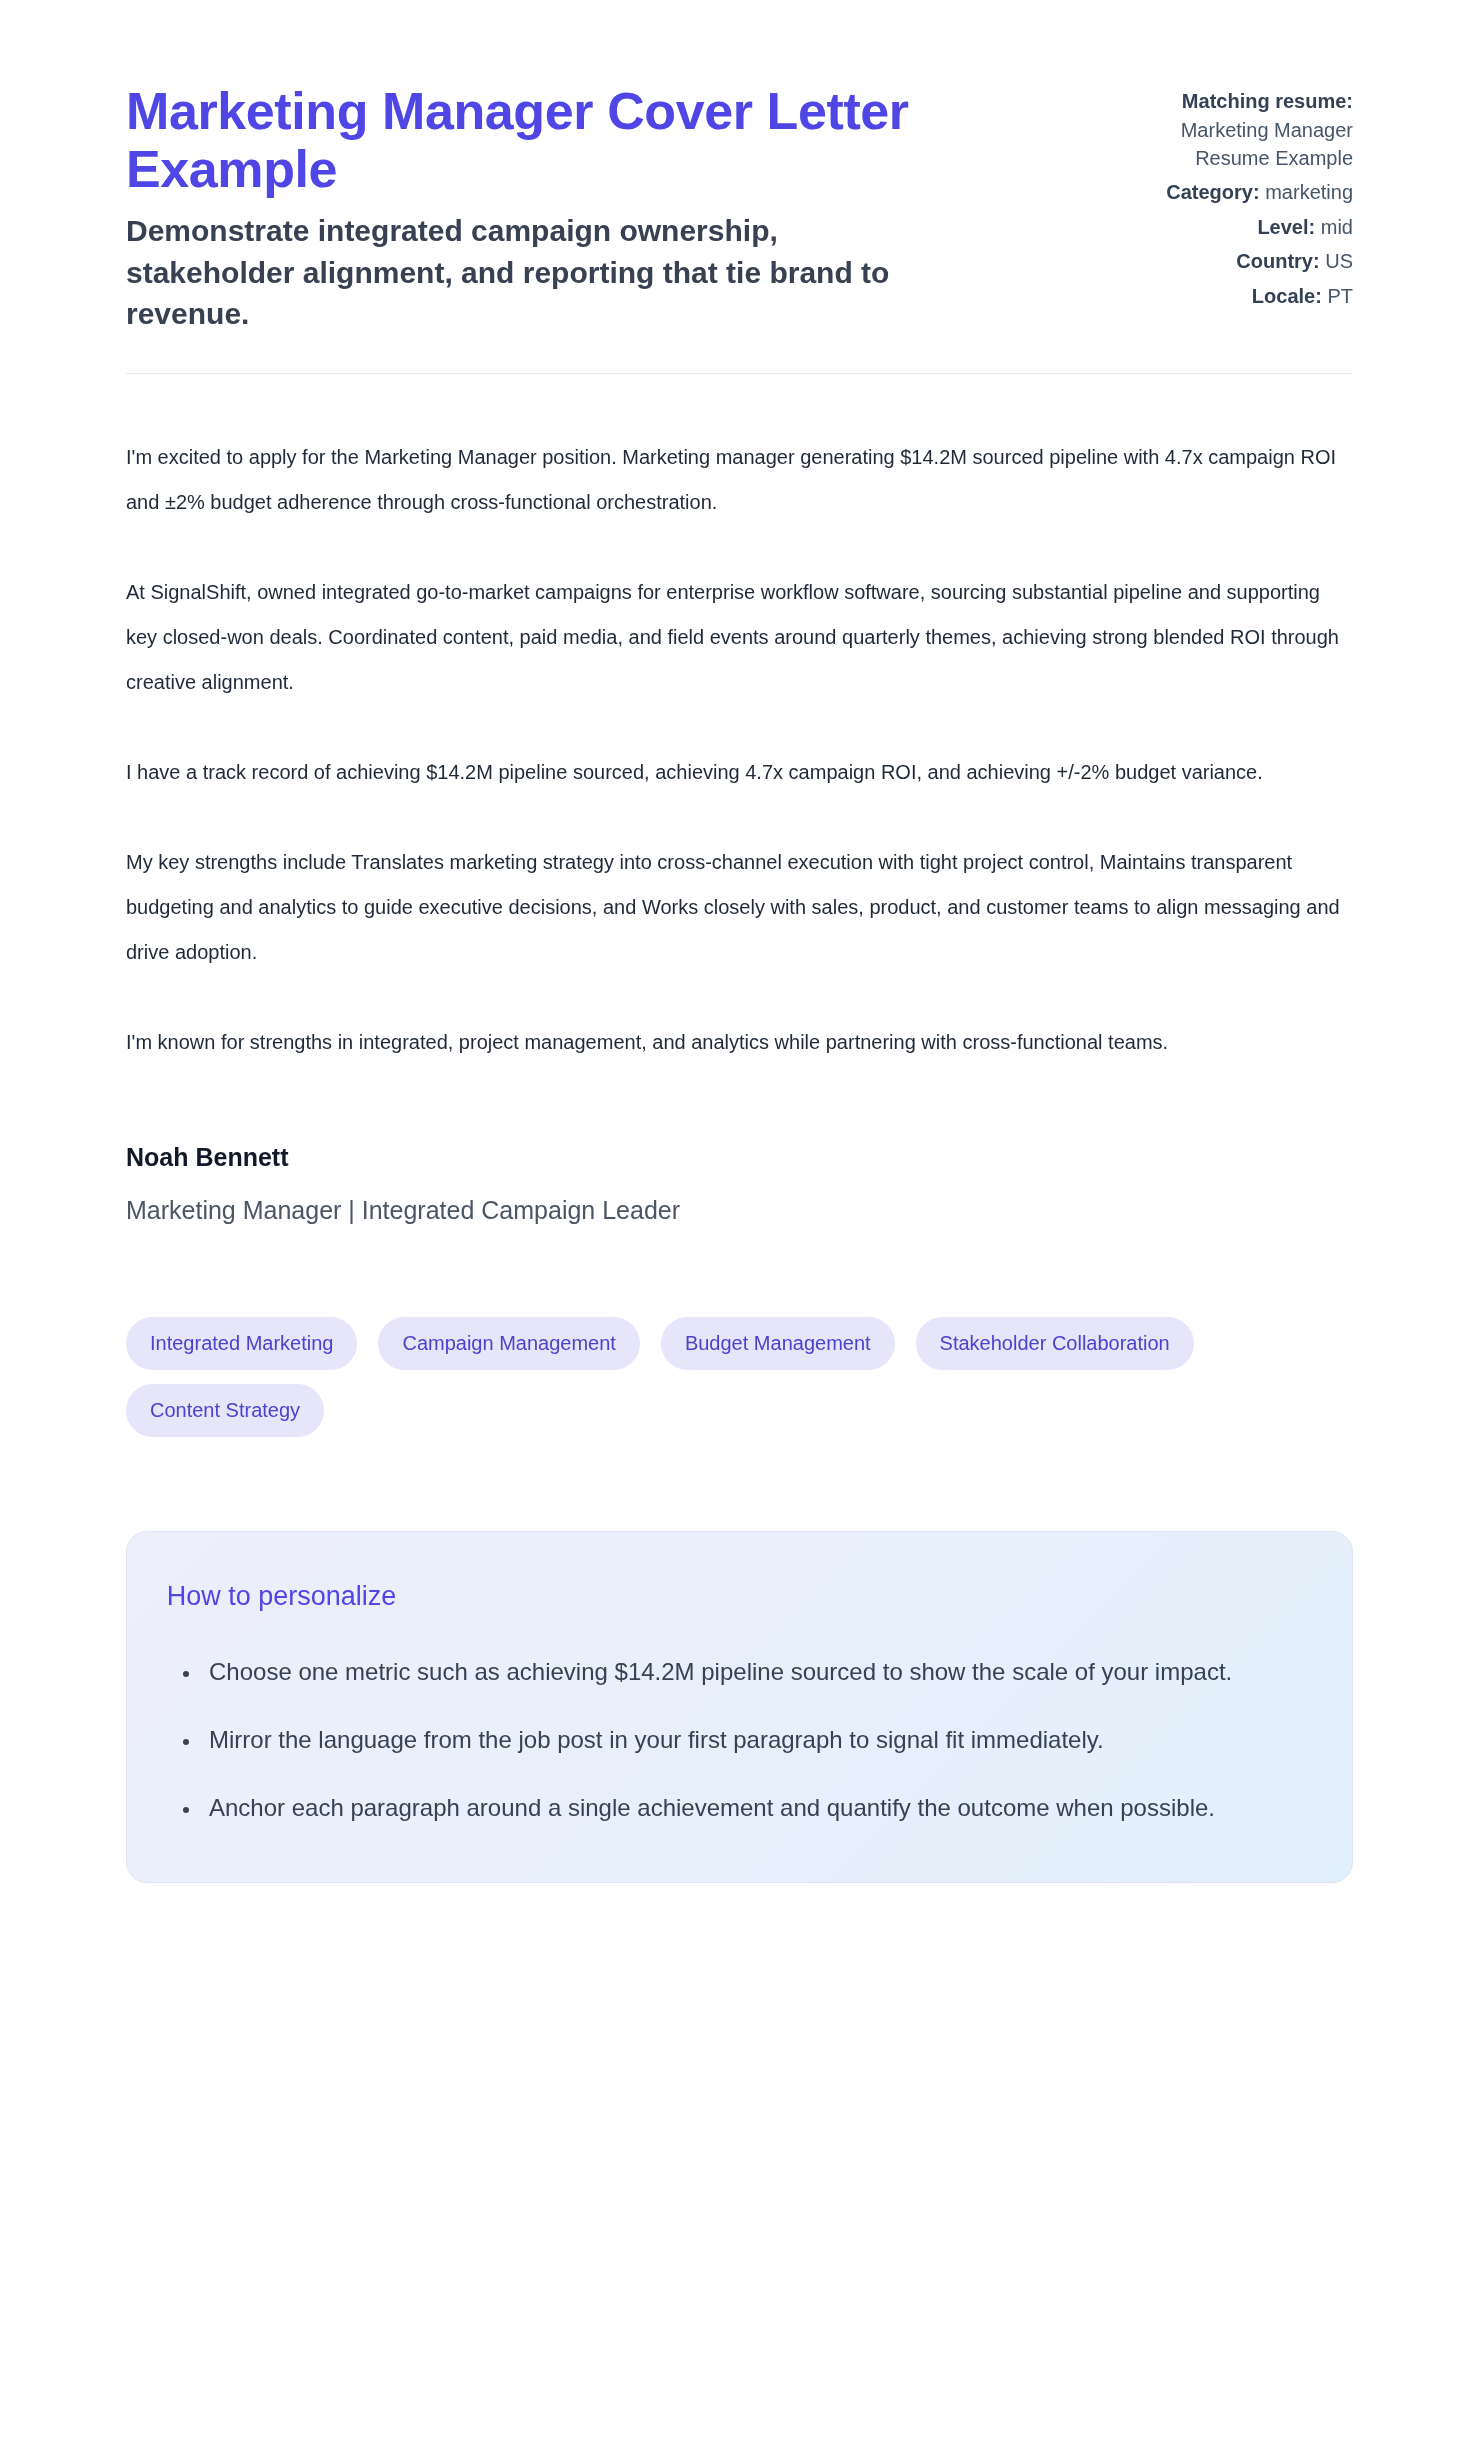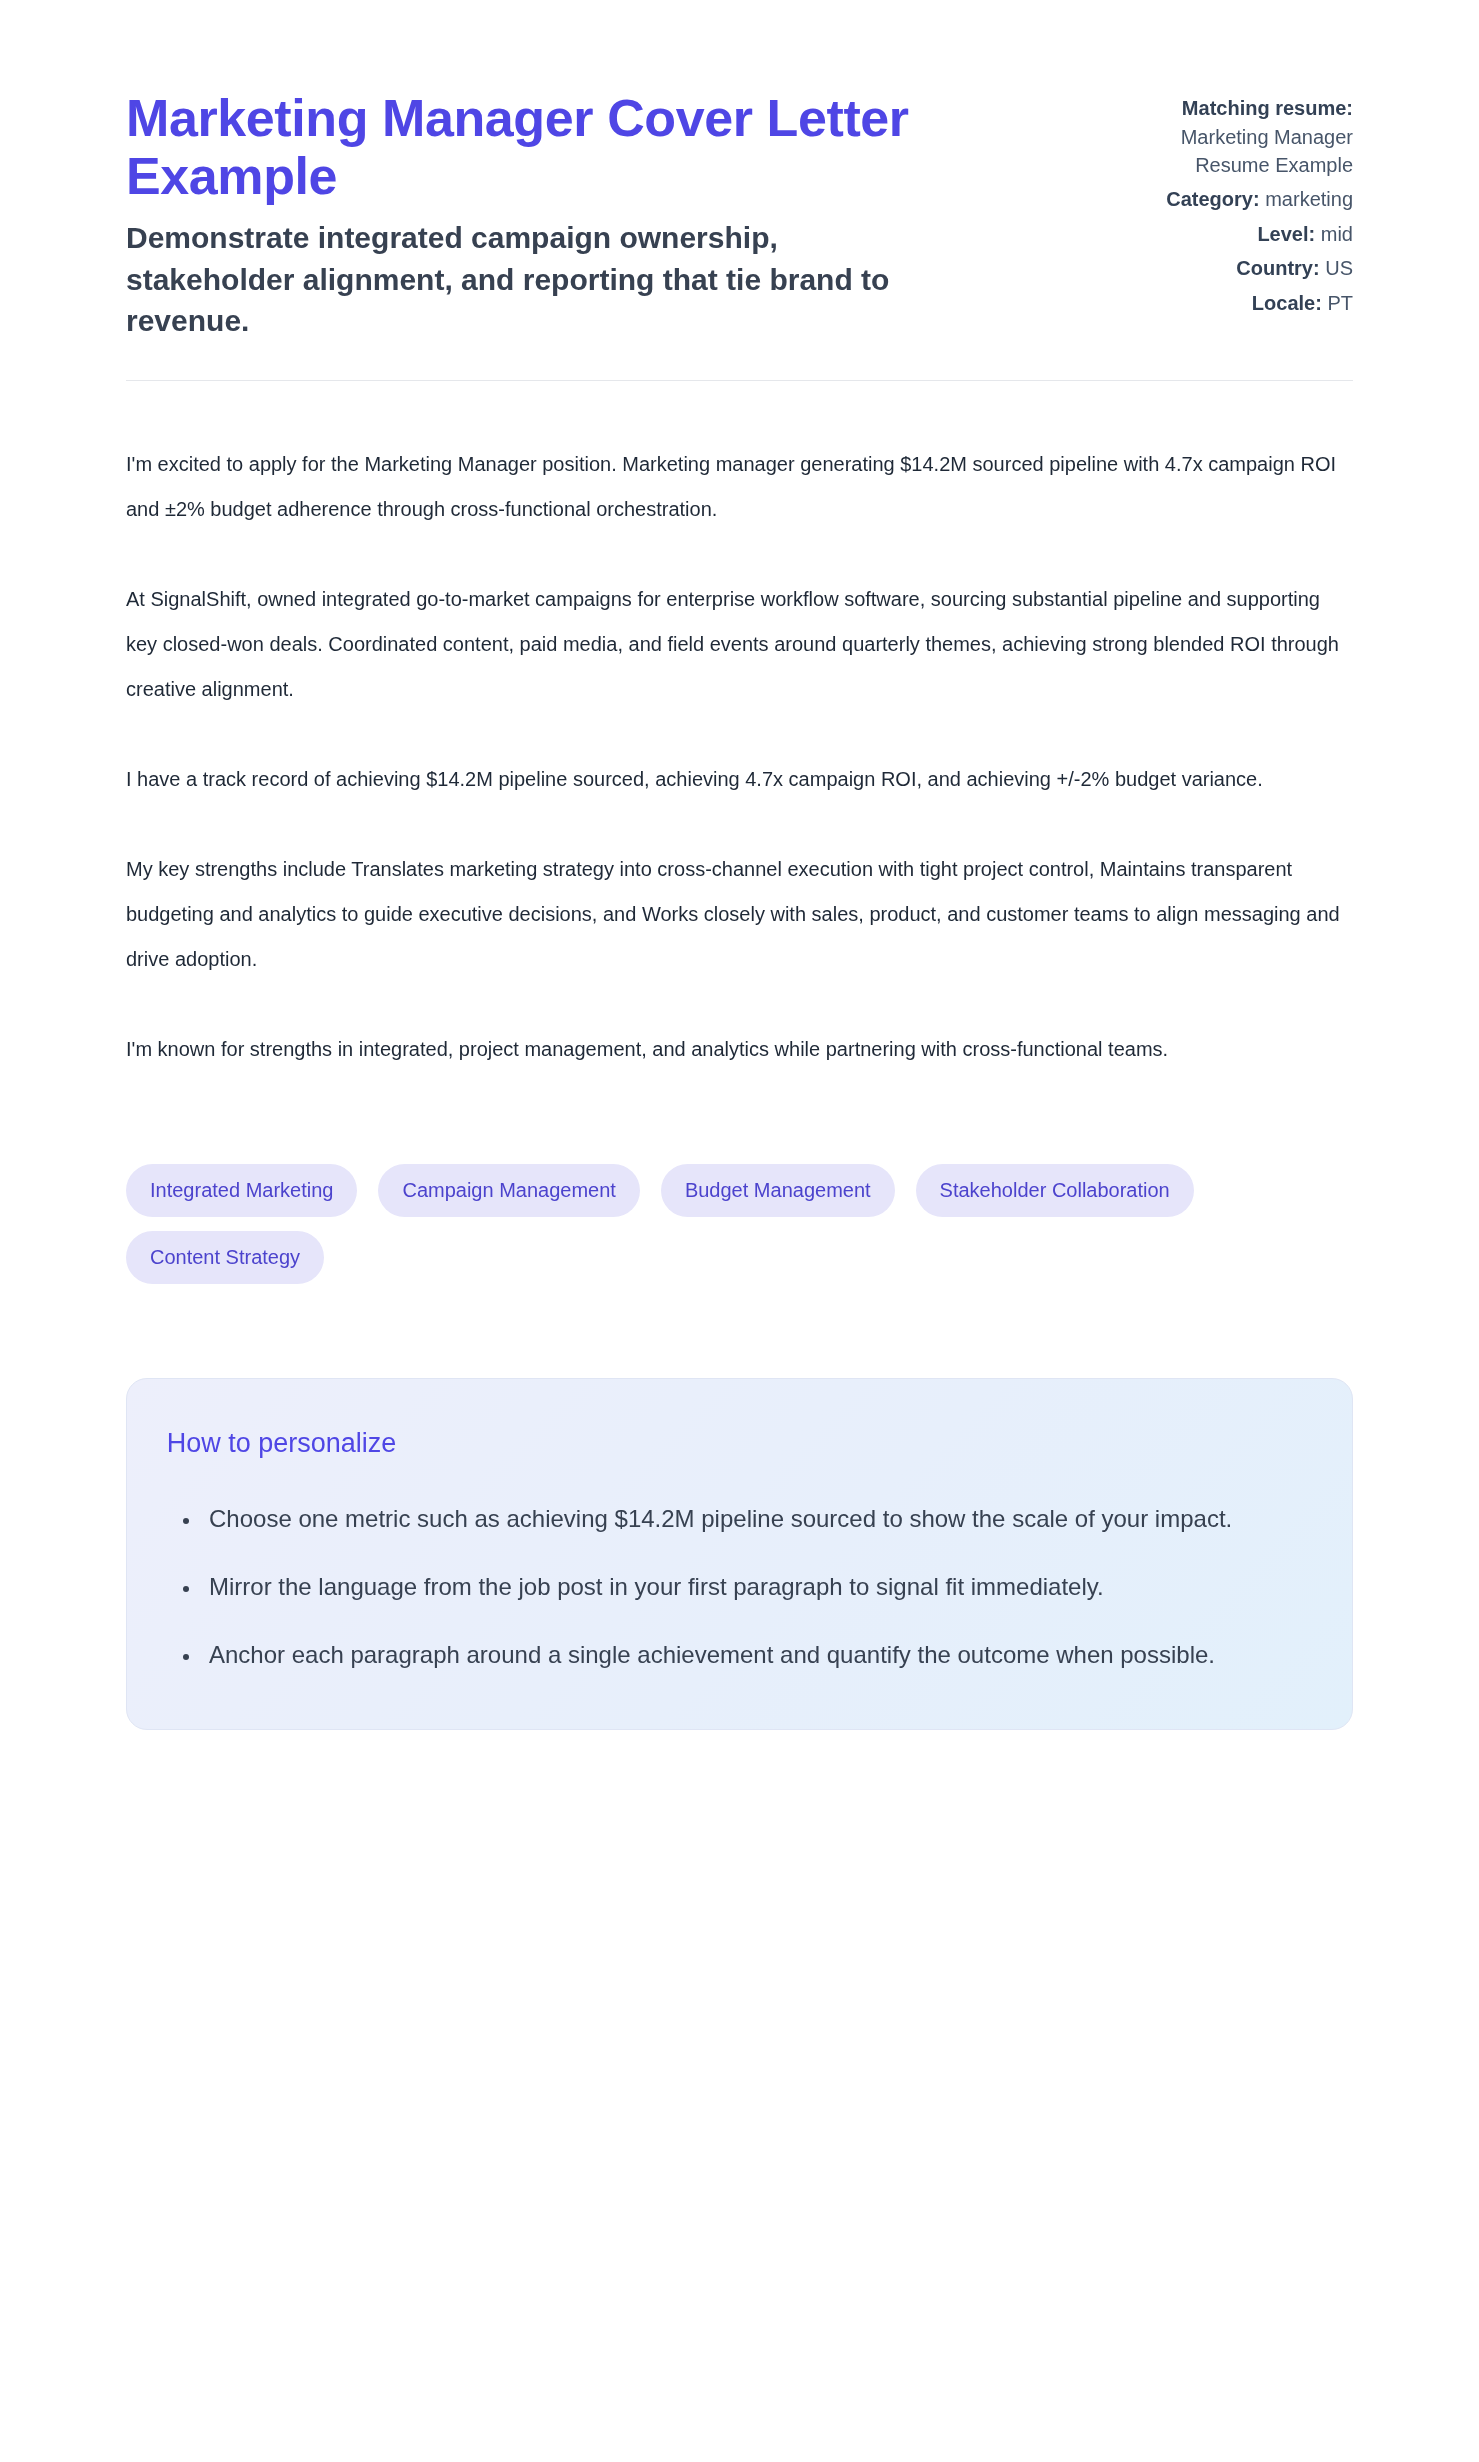--- a/index.html
+++ b/index.html
@@ -5,21 +5,21 @@
   * { margin: 0; padding: 0; box-sizing: border-box; }
   html, body { background: #ffffff; }
   body {
     width: 1479px;
     min-height: 2462px;
     font-family: "Liberation Sans", "DejaVu Sans", sans-serif;
     color: #1f2937;
   }
   .page {
     width: 1227px;
-    margin: 12px auto;
+    margin: 5px auto;
     padding-top: 77px;
   }
   
   .header {
     display: flex;
     justify-content: space-between;
     align-items: flex-start;
   }
   .header-left { max-width: 814px; }
   h1.title {
@@ -176,20 +176,24 @@
 
         <p class="para">At SignalShift, owned integrated go-to-market campaigns for enterprise workflow software, sourcing substantial pipeline and supporting key closed-won deals. Coordinated content, paid media, and field events around quarterly themes, achieving strong blended ROI through creative alignment.</p>
 
         <p class="para">I have a track record of achieving $14.2M pipeline sourced, achieving 4.7x campaign ROI, and achieving +/-2% budget variance.</p>
 
         <p class="para">My key strengths include Translates marketing strategy into cross-channel execution with tight project control, Maintains transparent budgeting and analytics to guide executive decisions, and Works closely with sales, product, and customer teams to align messaging and drive adoption.</p>
 
         <p class="para">I'm known for strengths in integrated, project management, and analytics while partnering with cross-functional teams.</p>
 
       </div>
+    <div class="signature">
+      <p class="sig-name">Noah Bennett</p>
+      <p class="sig-title">Marketing Manager | Integrated Campaign Leader</p>
+    </div>
   </section>
 
   <div class="tags">
 
       <span class="tag">Integrated Marketing</span>
 
       <span class="tag">Campaign Management</span>
 
       <span class="tag">Budget Management</span>
 

